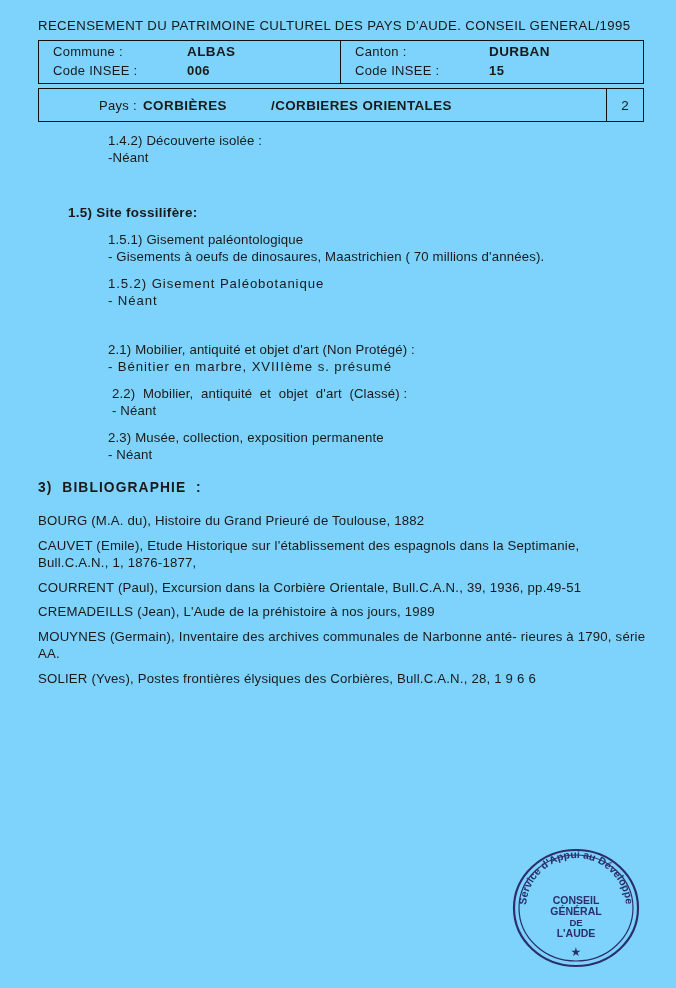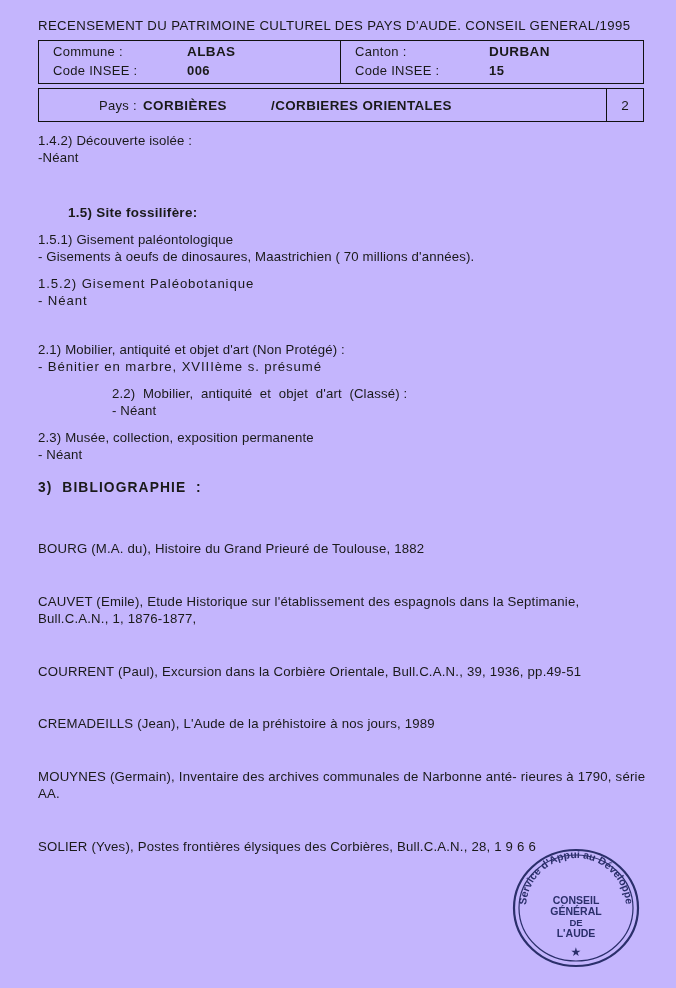--- a/index.html
+++ b/index.html
@@ -4,21 +4,21 @@
 <style>
   html, body {
     margin: 0;
     padding: 0;
     background: #ffffff;
   }
   .page {
     position: relative;
     width: 676px;
     height: 988px;
-    background: #c4b5fd;
+    background: #7dd3fc;
     font-family: "Liberation Sans", sans-serif;
     color: #1a1a1a;
     overflow: hidden;
   }
 
   
   .doc-header {
     position: absolute;
     top: 18px;
     left: 38px;
@@ -121,21 +121,21 @@
     width: 612px;
   }
   .ln {
     font-size: 13.2px;
     line-height: 17px;
     letter-spacing: 0.15px;
     white-space: pre-wrap;
   }
   .i0  { margin-left: 0px; }
   .i1  { margin-left: 30px; }
-  .i2  { }
+  .i2  { margin-left: 70px; }
   .i3  { margin-left: 74px; }
   .sp-h   { height: 10px; }
   .sp-m   { height: 7px; }
   .sp-l   { height: 16px; }
   .head-sec {
     font-weight: bold;
     font-size: 13.8px;
     letter-spacing: 1.1px;
   }
   .head-sub {
@@ -144,21 +144,20 @@
     letter-spacing: 0.3px;
     margin-top: 28px;
   }
   .spaced {
     letter-spacing: 0.9px;
   }
   .biblio {
     font-size: 13.2px;
     line-height: 17.5px;
     letter-spacing: 0.2px;
-    margin-top: 28px;
   }
 
   
   .stamp {
     position: absolute;
     left: 508px;
     top: 842px;
     width: 136px;
     height: 130px;
   }

